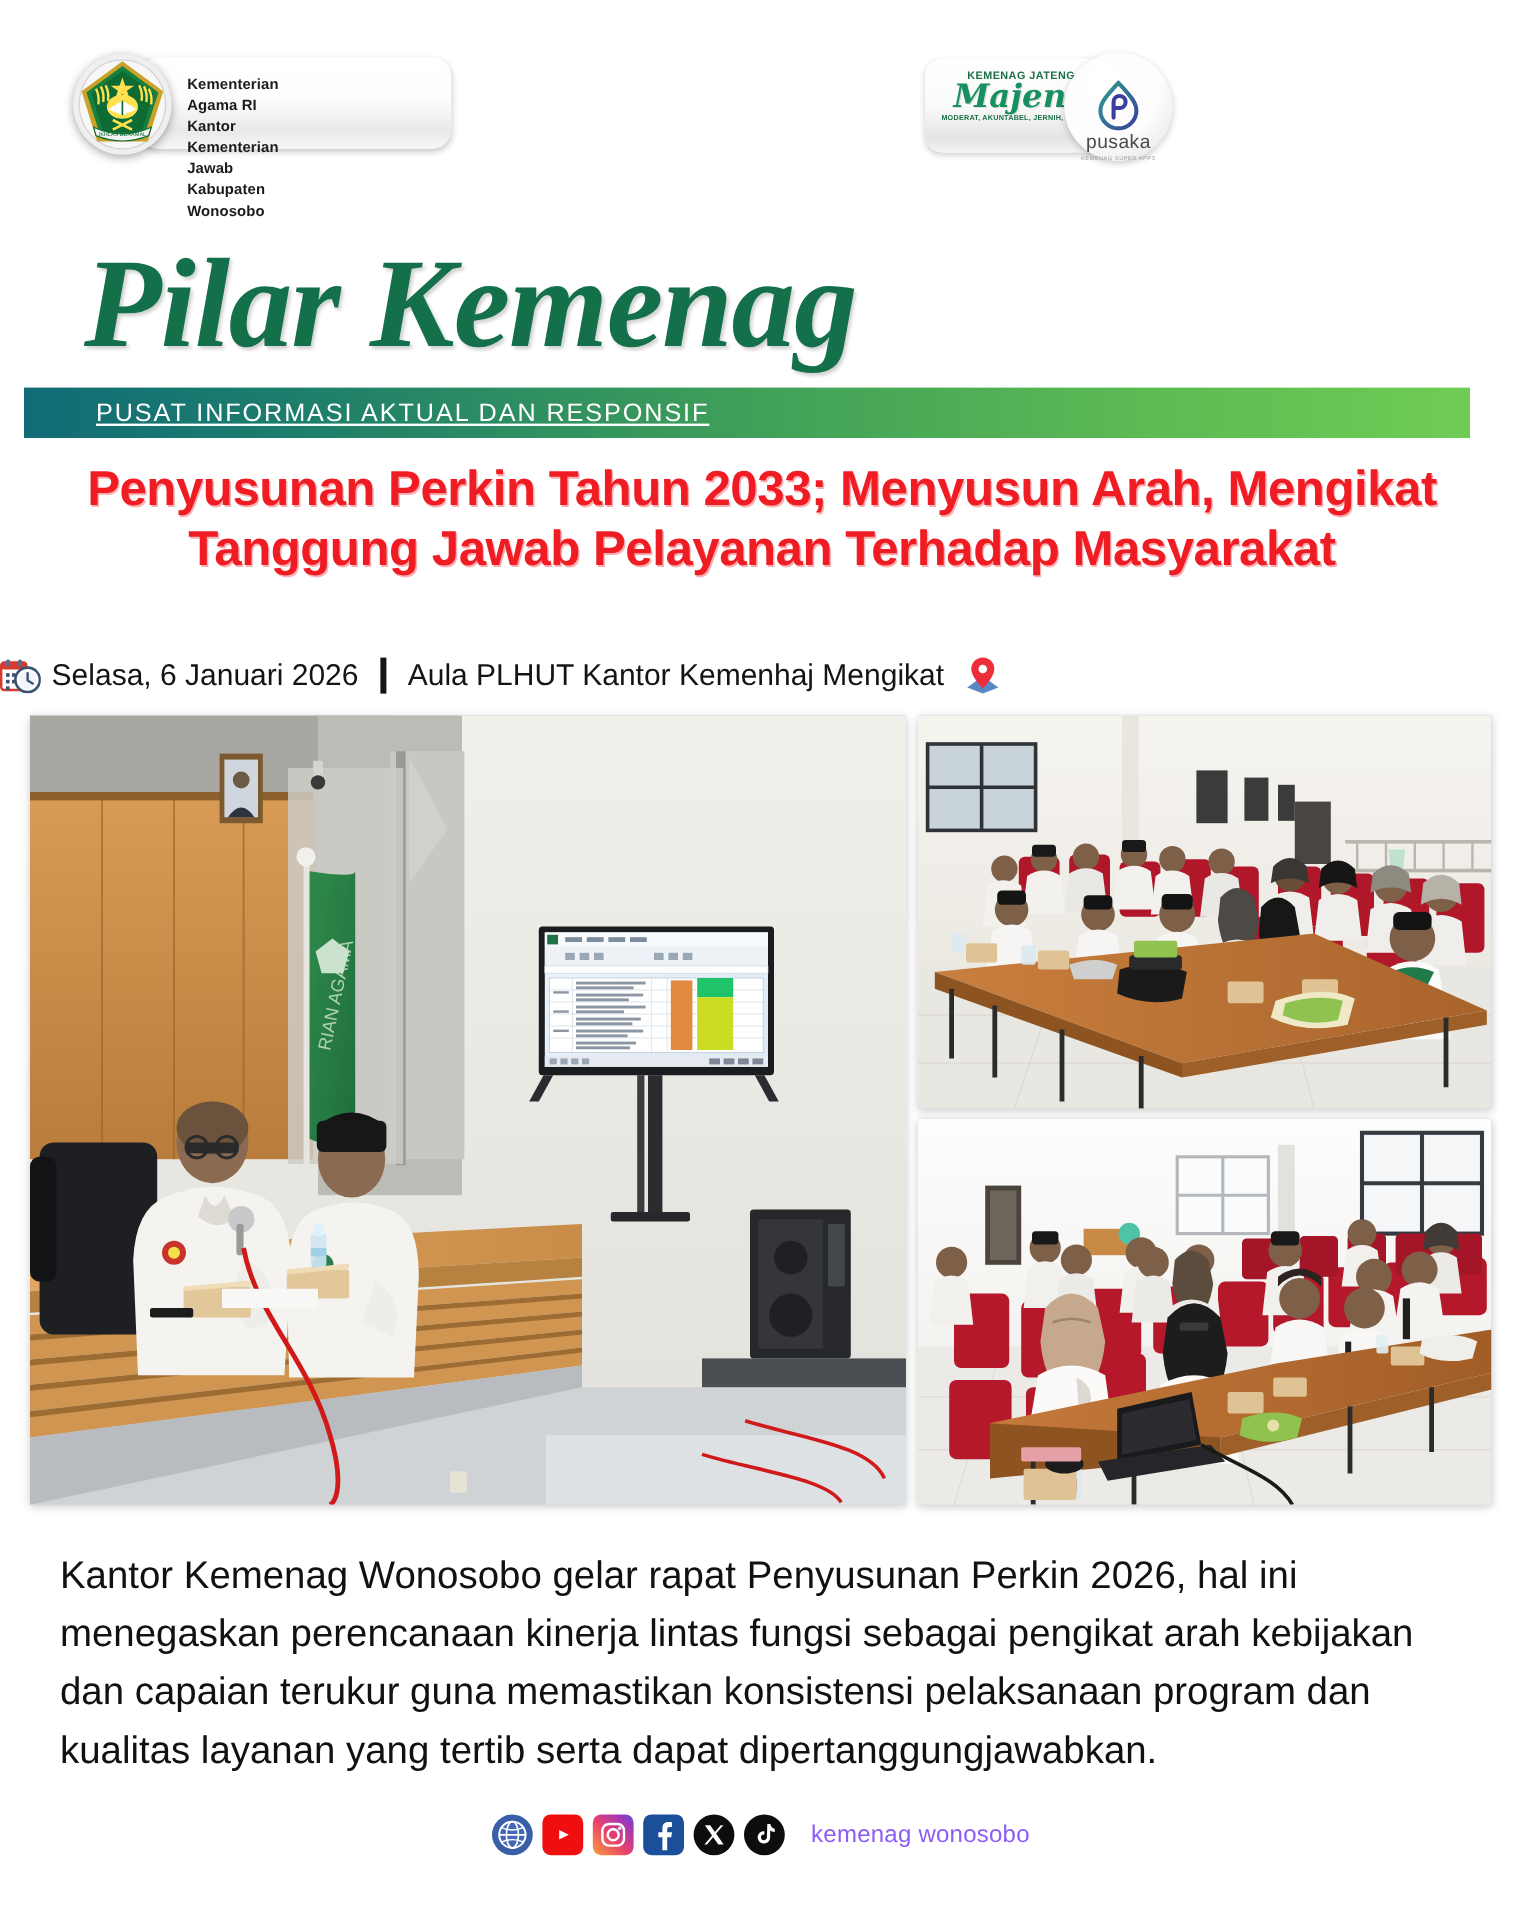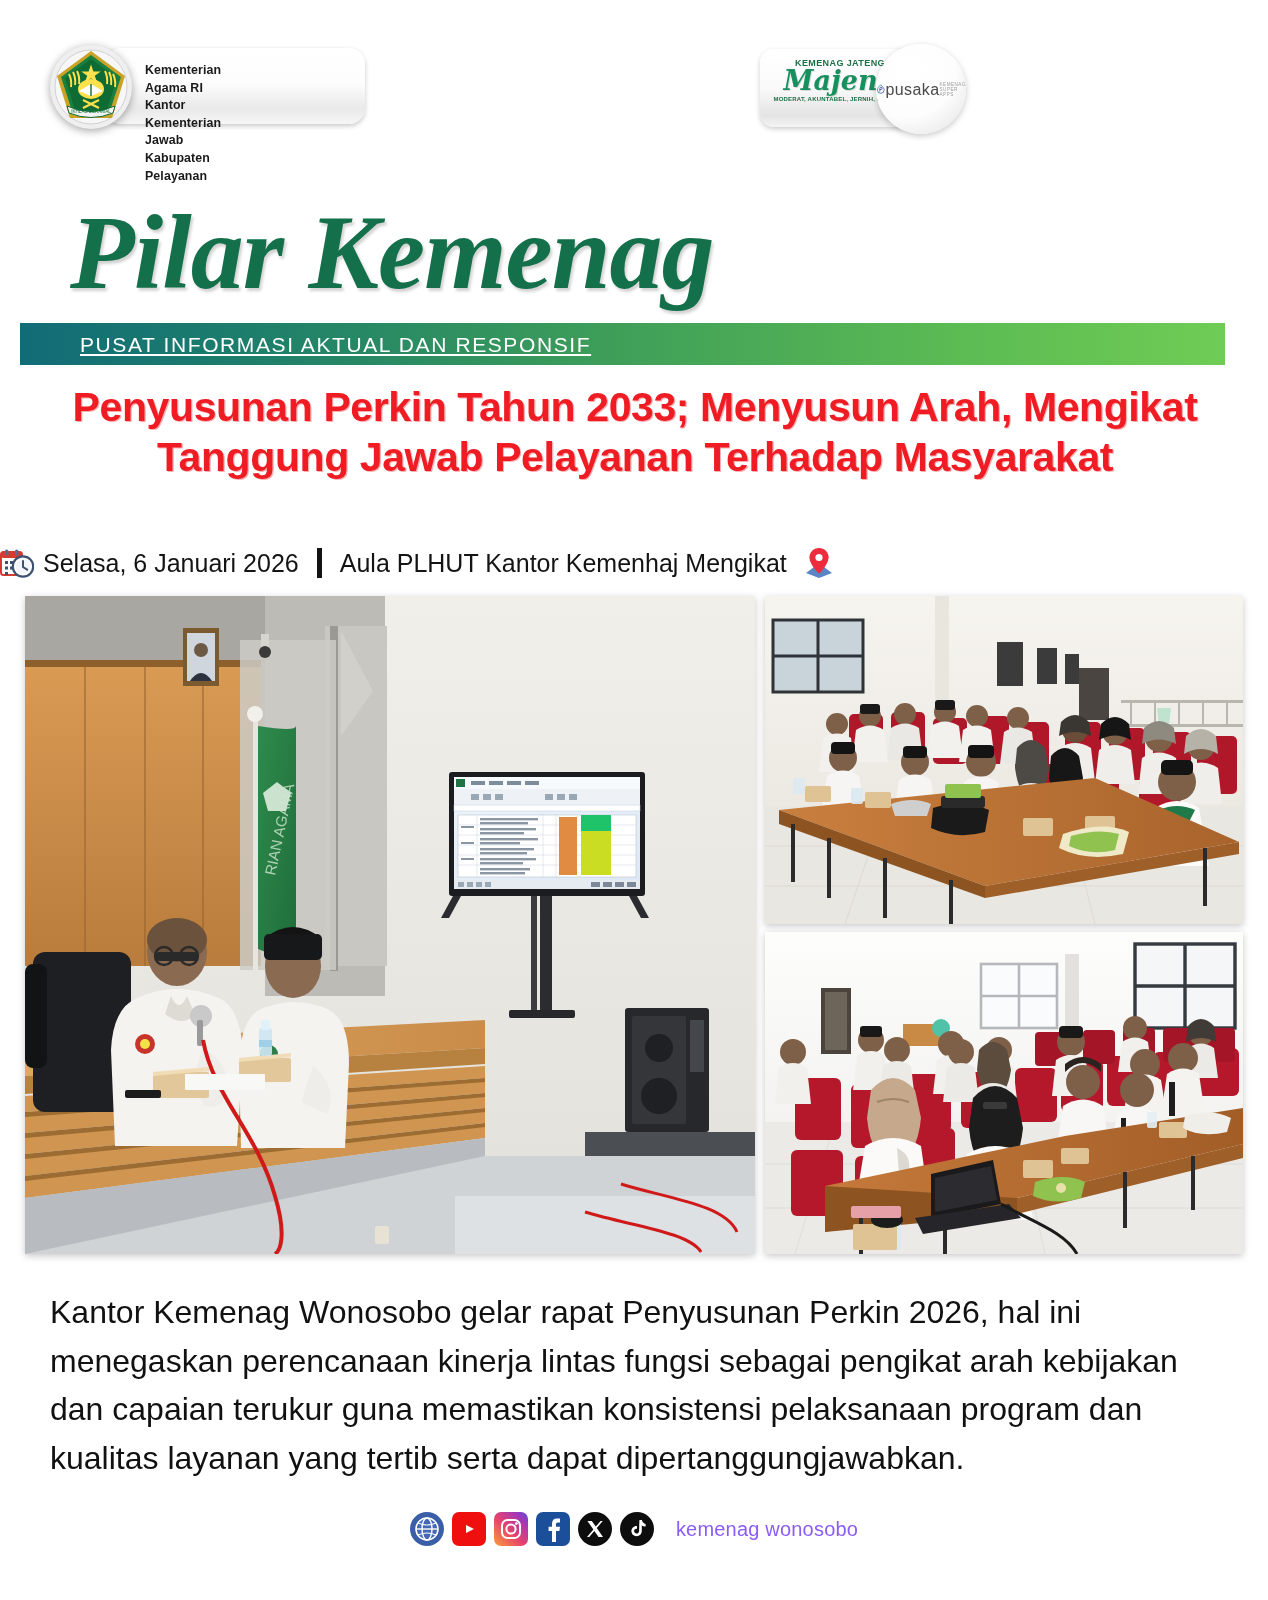--- a/index.html
+++ b/index.html
@@ -5,21 +5,21 @@
   * { box-sizing: border-box; margin: 0; padding: 0; }
   html, body {
     width: 1268px; height: 1600px;
     background: #ffffff;
     font-family: "Liberation Sans", sans-serif;
     overflow: hidden;
   }
   .page { position: relative; width: 1268px; height: 1600px; background:#fff; }
 
   
-  .header { position:absolute; top:0; left:4px; width:1004px; height:165px; }
+  .header { position:absolute; top:0; left:15px; width:1004px; height:165px; }
 
   .logo-left {
     position:absolute; left:45px; top:44px;
     display:flex; align-items:center;
     height:86px;
   }
   .pill-left {
     position:absolute; left:56px; top:4px;
     width:260px; height:76px; border-radius:16px;
     background: linear-gradient(180deg,#ffffff 0%, #fdfdfd 45%, #e9e9e9 80%, #f6f6f6 100%);
@@ -46,21 +46,21 @@
   .majeng-main {
     font-family:"DejaVu Serif", serif; font-style:italic; font-weight:bold;
     font-size:27px; color:#179060; line-height:1; margin-top:-1px;
     text-shadow: 1px 1px 0 rgba(0,0,0,.12);
   }
   .majeng-sub { font-size:6px; font-weight:bold; color:#1b7046; letter-spacing:.2px; margin-top:2px; }
   .pusaka-circle {
     position:absolute; right:0; top:0; width:90px; height:90px; border-radius:50%;
     background: radial-gradient(circle at 35% 28%, #ffffff 0%, #fdfdfd 55%, #e6e6e6 92%, #f2f2f2 100%);
     box-shadow: 0 2px 6px rgba(0,0,0,.22); z-index:5;
-    display:flex; align-items:center; justify-content:flex-end;
+    display:flex; flex-direction:column; align-items:center; justify-content:flex-end;
   }
   .pusaka-word { font-size:16px; color:#4a4a4a; letter-spacing:.4px; margin-top:1px; }
   .pusaka-tag { font-size:4.6px; color:#9a9a9a; letter-spacing:.5px; margin-top:1px; }
 
   
   .brand-script {
     position:absolute; left:70px; top:178px; width:720px; height:150px;
     font-family:Liberation Serif, serif; font-style:italic; font-weight:bold;
     font-size:106px; color:#14704a; line-height:150px; letter-spacing:-1px;
     text-shadow: 2px 3px 3px rgba(0,0,0,.18);
@@ -140,21 +140,21 @@
         <ellipse cx="42" cy="45" rx="13" ry="10" fill="#ffe14d"></ellipse>
         <path d="M30 47 q12 -7 12 -7 q0 0 12 7 q-12 5 -12 5 q0 0 -12 -5z" fill="#fff"></path>
         <path d="M42 40 v12" stroke="#0e6b33" stroke-width="1.4"></path>
         <path d="M34 56 l16 8 M50 56 l-16 8" stroke="#ffe14d" stroke-width="2.2"></path>
         <path d="M18 62 q24 11 48 0 l-2 7 q-22 9 -44 0z" fill="#f3f3f3" stroke="#0e6b33" stroke-width="1"></path>
         <text x="42" y="69" font-size="4.6" fill="#0e6b33" text-anchor="middle" font-family="'Liberation Sans',sans-serif">IKHLAS BERAMAL</text>
       </svg>
       <div class="logo-left-text">
         <div>Kementerian Agama RI</div>
         <div>Kantor Kementerian Jawab</div>
-        <div>Kabupaten Pelayanan</div>
+        <div>Kabupaten Wonosobo</div>
       </div>
     </div>
 
     <div class="logo-right">
       <div class="pill-right"></div>
       <div class="majeng-wrap">
         <div class="majeng-top">KEMENAG JATENG</div>
         <div class="majeng-main">Majeng</div>
         <div class="majeng-sub">MODERAT, AKUNTABEL, JERNIH, NGAYOMI</div>
       </div>

